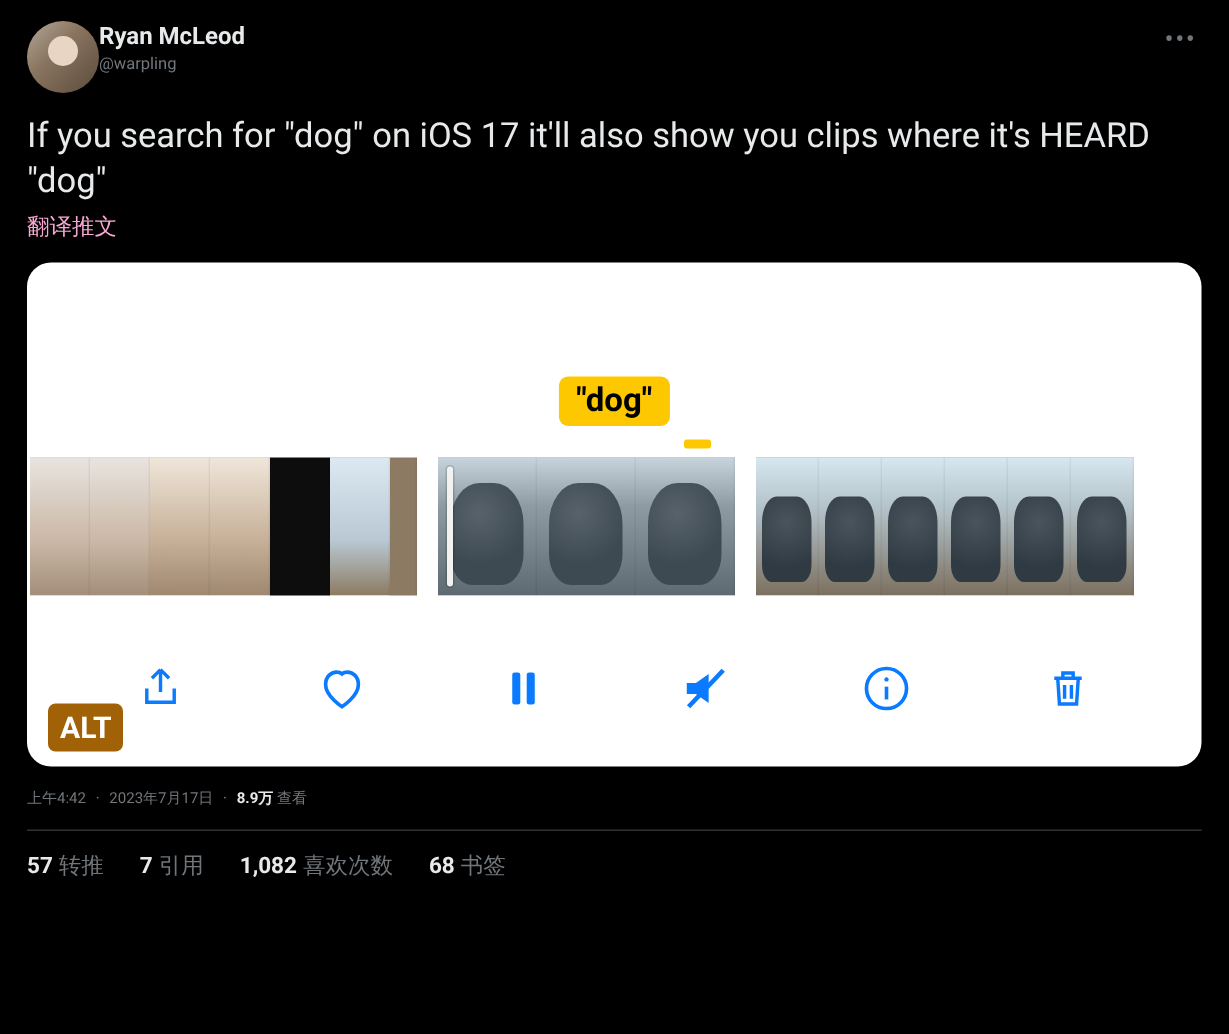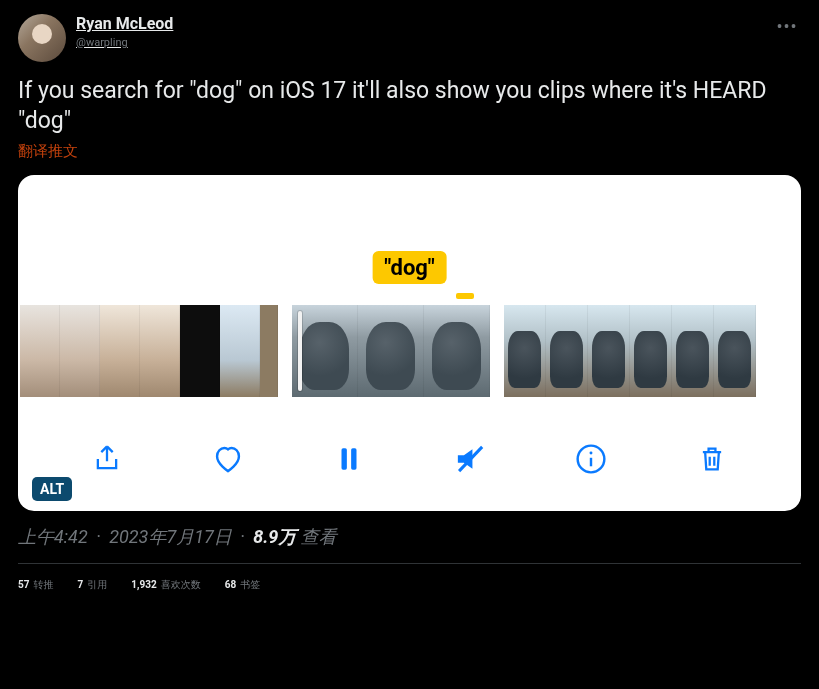--- a/index.html
+++ b/index.html
@@ -10,23 +10,21 @@
     width: 819px;
     height: 689px;
     overflow: hidden;
   }
   .tweet {
     padding: 14px 18px 10px 18px;
   }
   .header {
     display: flex;
     align-items: flex-start;
-    gap: 10px;
     position: relative;
-    text-decoration: underline;
   }
   .avatar {
     width: 48px;
     height: 48px;
     border-radius: 50%;
     flex-shrink: 0;
     background: linear-gradient(135deg, #b5a99b 0%, #8a7560 40%, #5b4a3c 100%);
     position: relative;
     overflow: hidden;
   }
@@ -46,21 +44,21 @@
     width:28px; text-align:center; cursor:pointer;
   }
   .body-text {
     margin-top:14px;
     font-size:23px;
     line-height:30px;
     color:#e7e9ea;
     font-weight:400;
   }
   .translate {
-    color:#c2410c;
+    color:#f9a8d4;
     font-size:15px;
     margin-top:6px;
     cursor:pointer;
   }
 
   .media-card {
     margin-top:14px;
     background:#fff;
     border-radius:16px;
     overflow:hidden;
@@ -147,46 +145,45 @@
     display:flex; align-items:center; justify-content:center;
     cursor:pointer;
   }
   .tbtn svg { stroke:#0a7aff; fill:none; stroke-width:2; }
   .tbtn.pause svg rect { fill:#0a7aff; stroke:none; }
   .tbtn.mute svg { fill:#0a7aff; stroke:#0a7aff; }
 
   .alt-badge {
     position:absolute;
     left:14px; bottom:10px;
-    background:#0c4a6e;
+    background:#a16207;
     color:#fff;
     font-weight:700;
-    font-size:14px;
+    font-size:20px;
     padding:4px 8px;
     border-radius:5px;
   }
 
   .meta-line {
     margin-top:14px;
     color:#71767b;
-    font-size:18px;
-    font-style:italic;
+    font-size:10px;
   }
   .meta-line .dot { margin:0 4px; }
   .meta-line .views-count { font-weight:700; color:#e7e9ea; }
 
   .divider {
     height:1px; background:#2f3336;
     margin-top:14px;
   }
   .stats-line {
     display:flex;
     gap:24px;
     color:#71767b;
-    font-size:10px;
+    font-size:15px;
     padding-top:14px;
   }
   .stats-line .num { color:#e7e9ea; font-weight:700; margin-right:4px; }
   .stat { cursor:pointer; }
 </style>
 </head>
 <body>
 
 <div class="tweet">
 
@@ -285,20 +282,20 @@
   <div class="divider"></div>
 
   <div class="stats-line">
     <span class="stat">
       <span class="num">57</span><span>转推</span>
     </span>
     <span class="stat">
       <span class="num">7</span><span>引用</span>
     </span>
     <span class="stat">
-      <span class="num">1,932</span><span>喜欢次数</span>
+      <span class="num">1,082</span><span>喜欢次数</span>
     </span>
     <span class="stat">
       <span class="num">68</span><span>书签</span>
     </span>
   </div>
 
 </div>
 
 </body></html>

